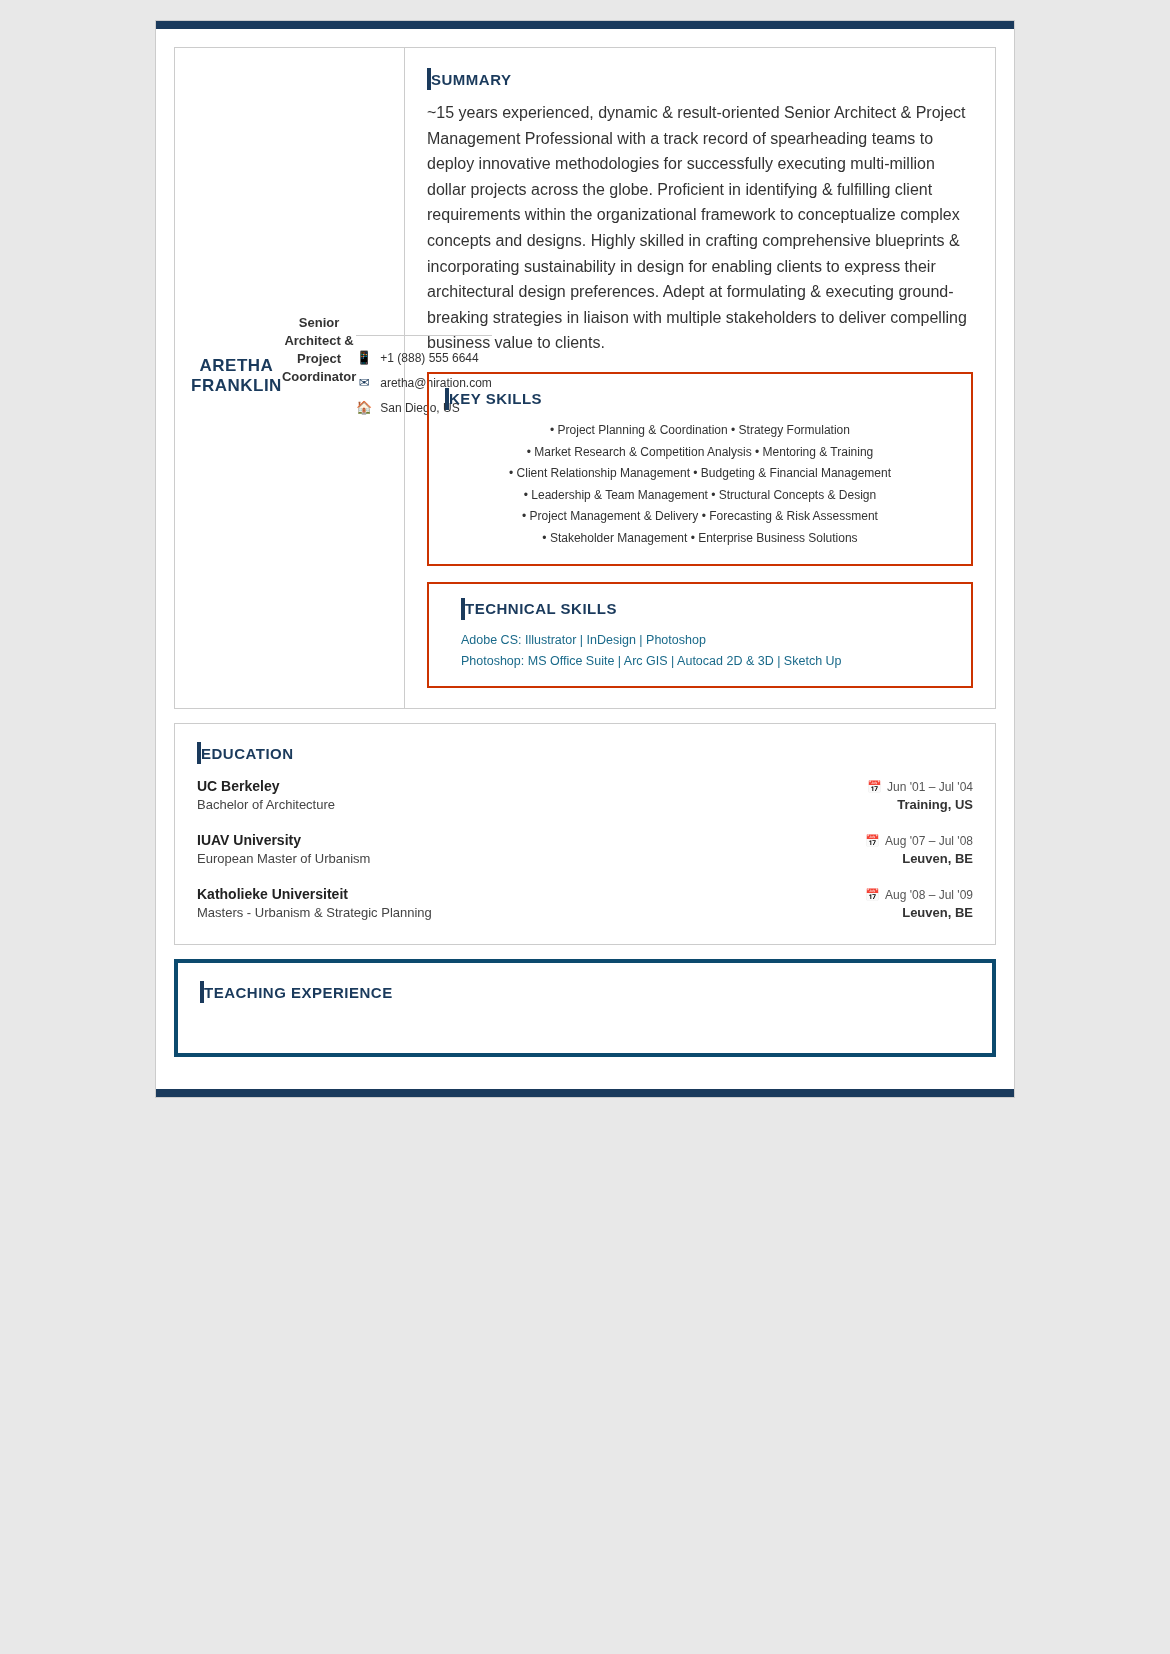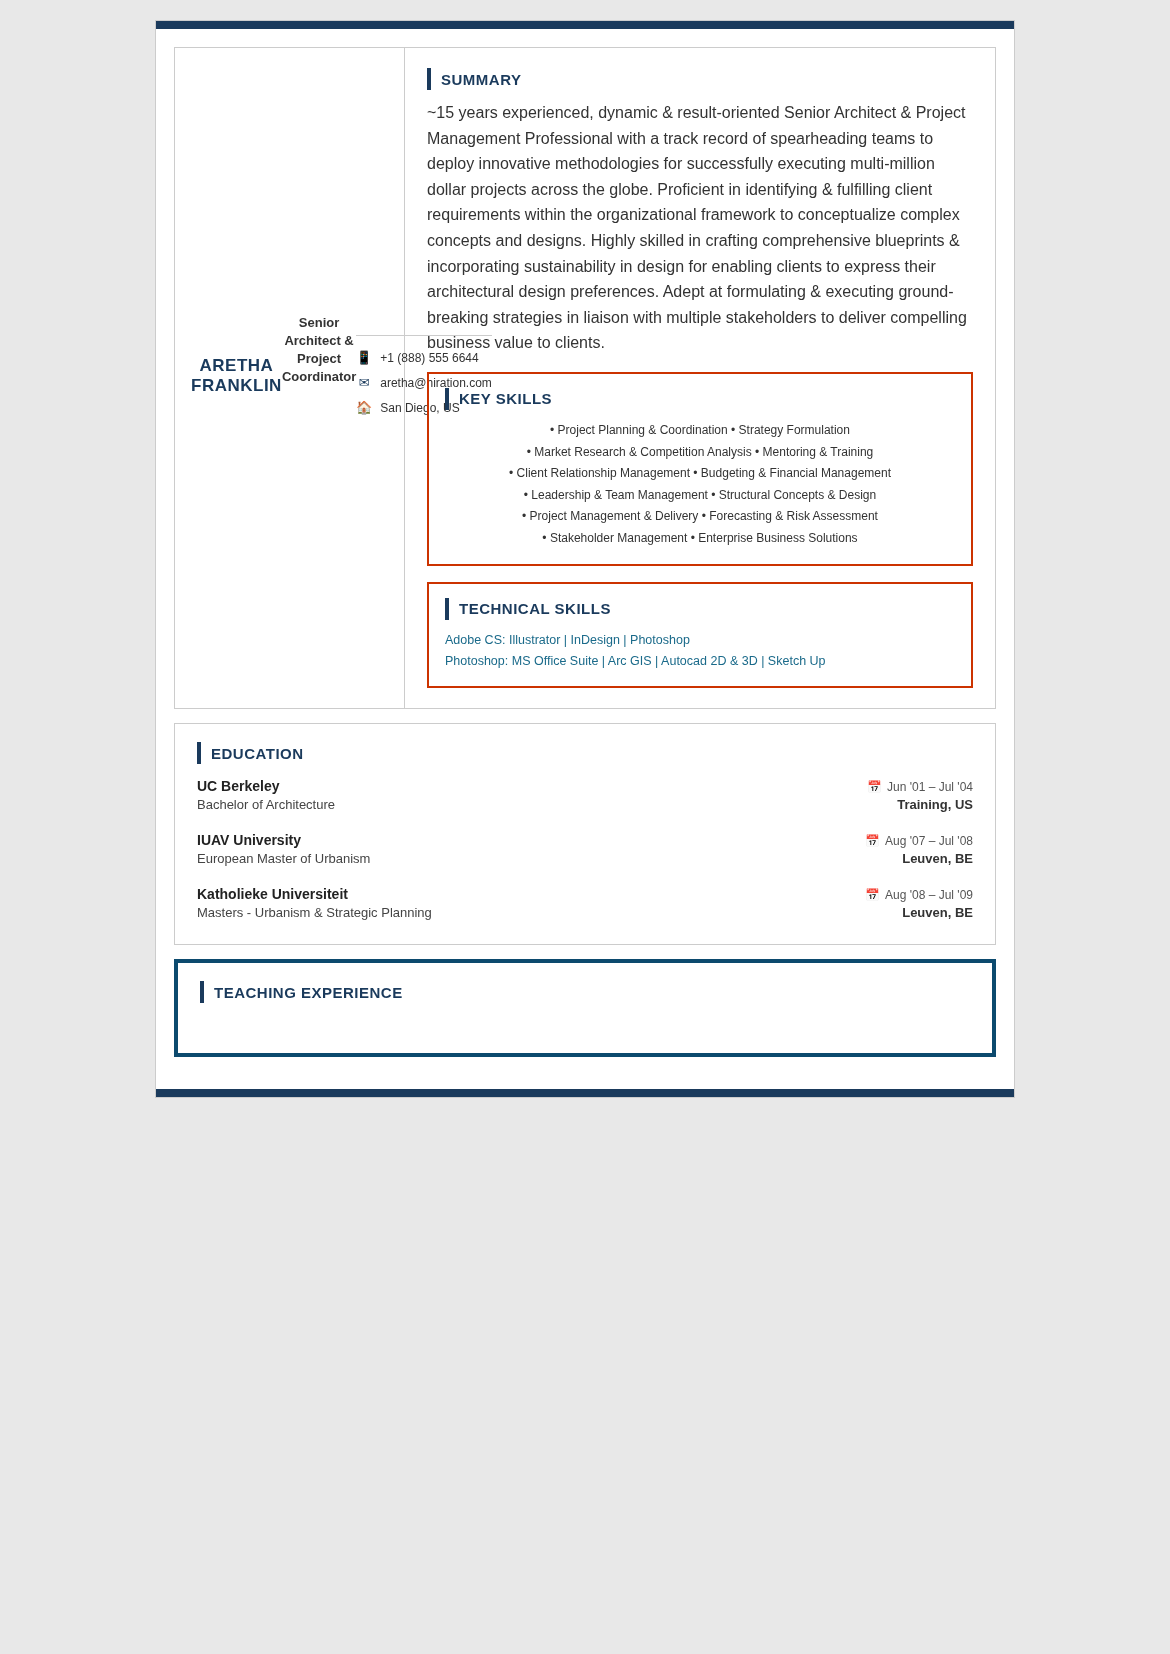--- a/index.html
+++ b/index.html
@@ -105,21 +105,20 @@
     
     .content {
       flex: 1;
       padding: 20px 22px 20px 22px;
     }
 
     
     .section-heading {
       display: flex;
       align-items: center;
-      gap: 10px;
       margin-bottom: 10px;
     }
 
     .section-heading .bar {
       width: 4px;
       height: 22px;
       background: #1a3a5c;
       flex-shrink: 0;
     }
 
@@ -152,21 +151,21 @@
       line-height: 1.8;
       list-style: none;
     }
 
     .skills-list li::before {
       content: "• ";
     }
 
     .technical-skills-box {
       border: 2px solid #cc3300;
-      padding: 14px 16px;
+      padding: 14px 32px;
     }
 
     .technical-skills-box .tech-line {
       font-size: 12.5px;
       color: #1a6a8a;
       line-height: 1.7;
     }
 
     .technical-skills-box .tech-line strong {
       font-weight: 400;

